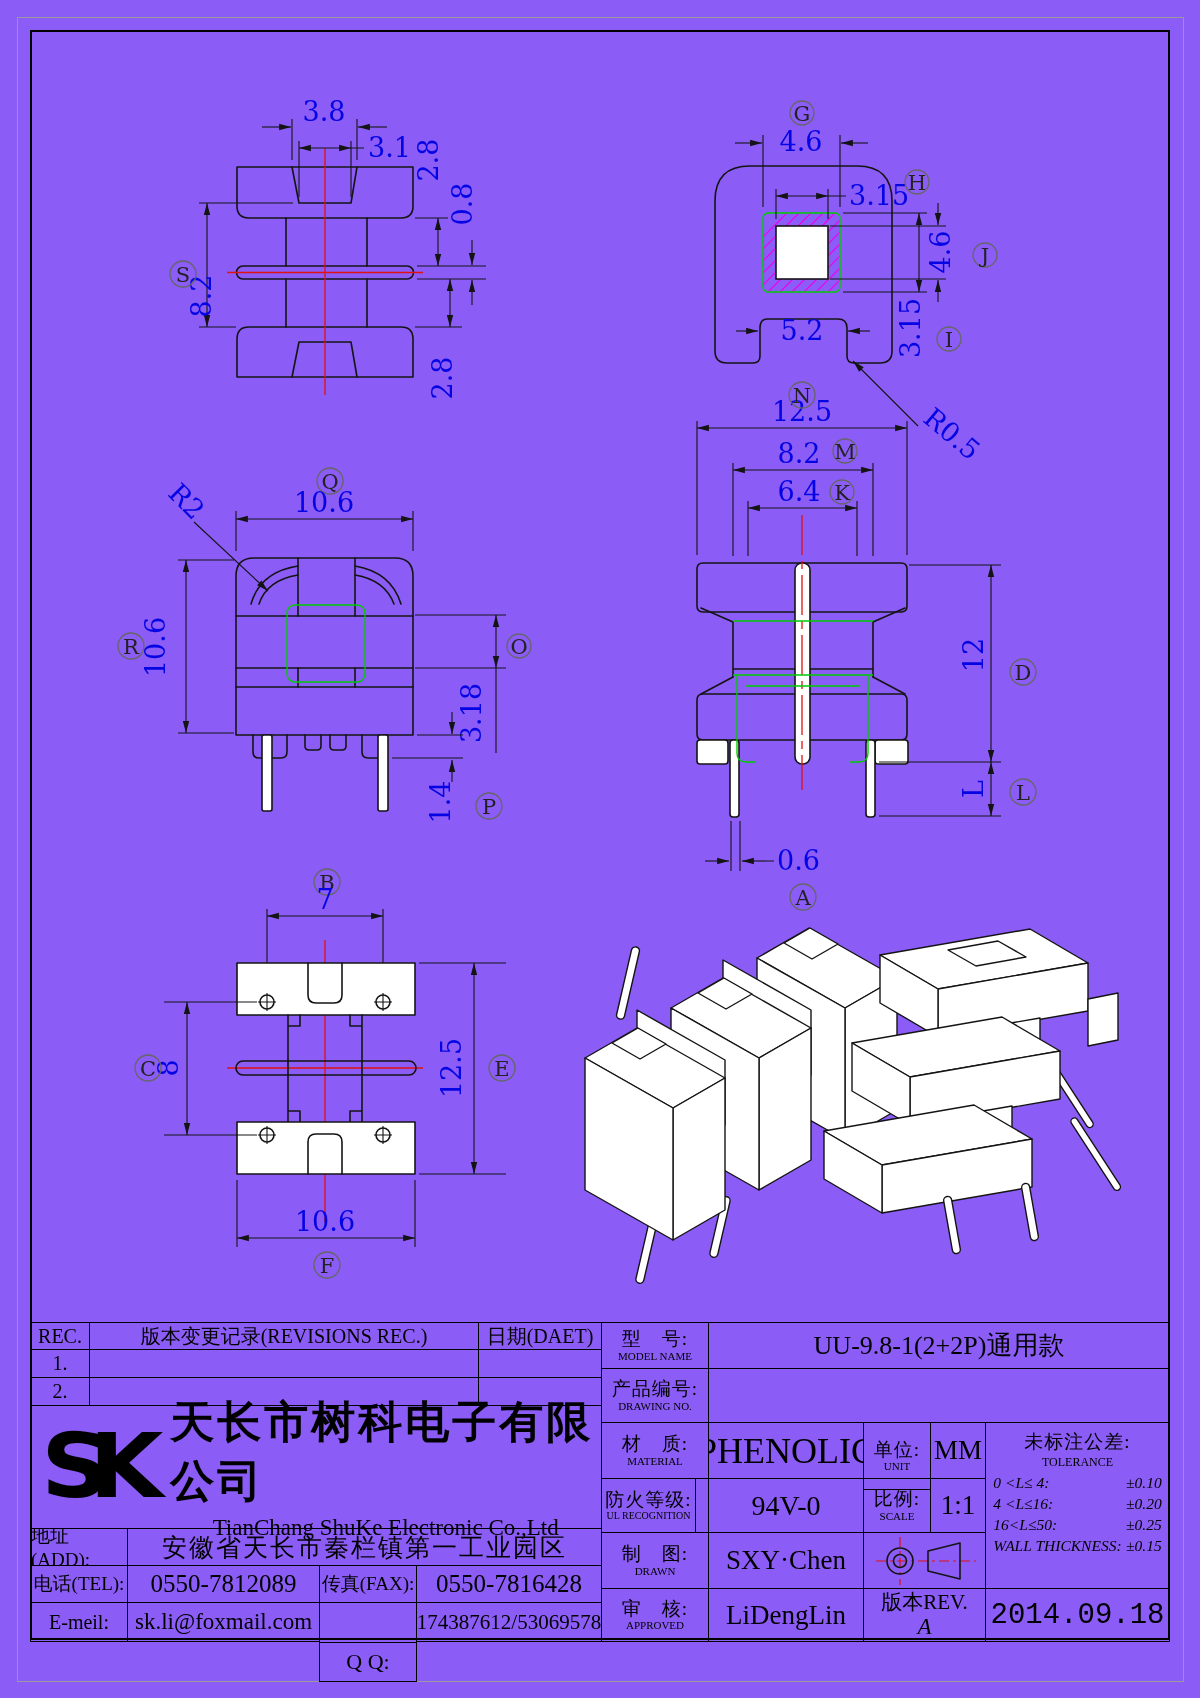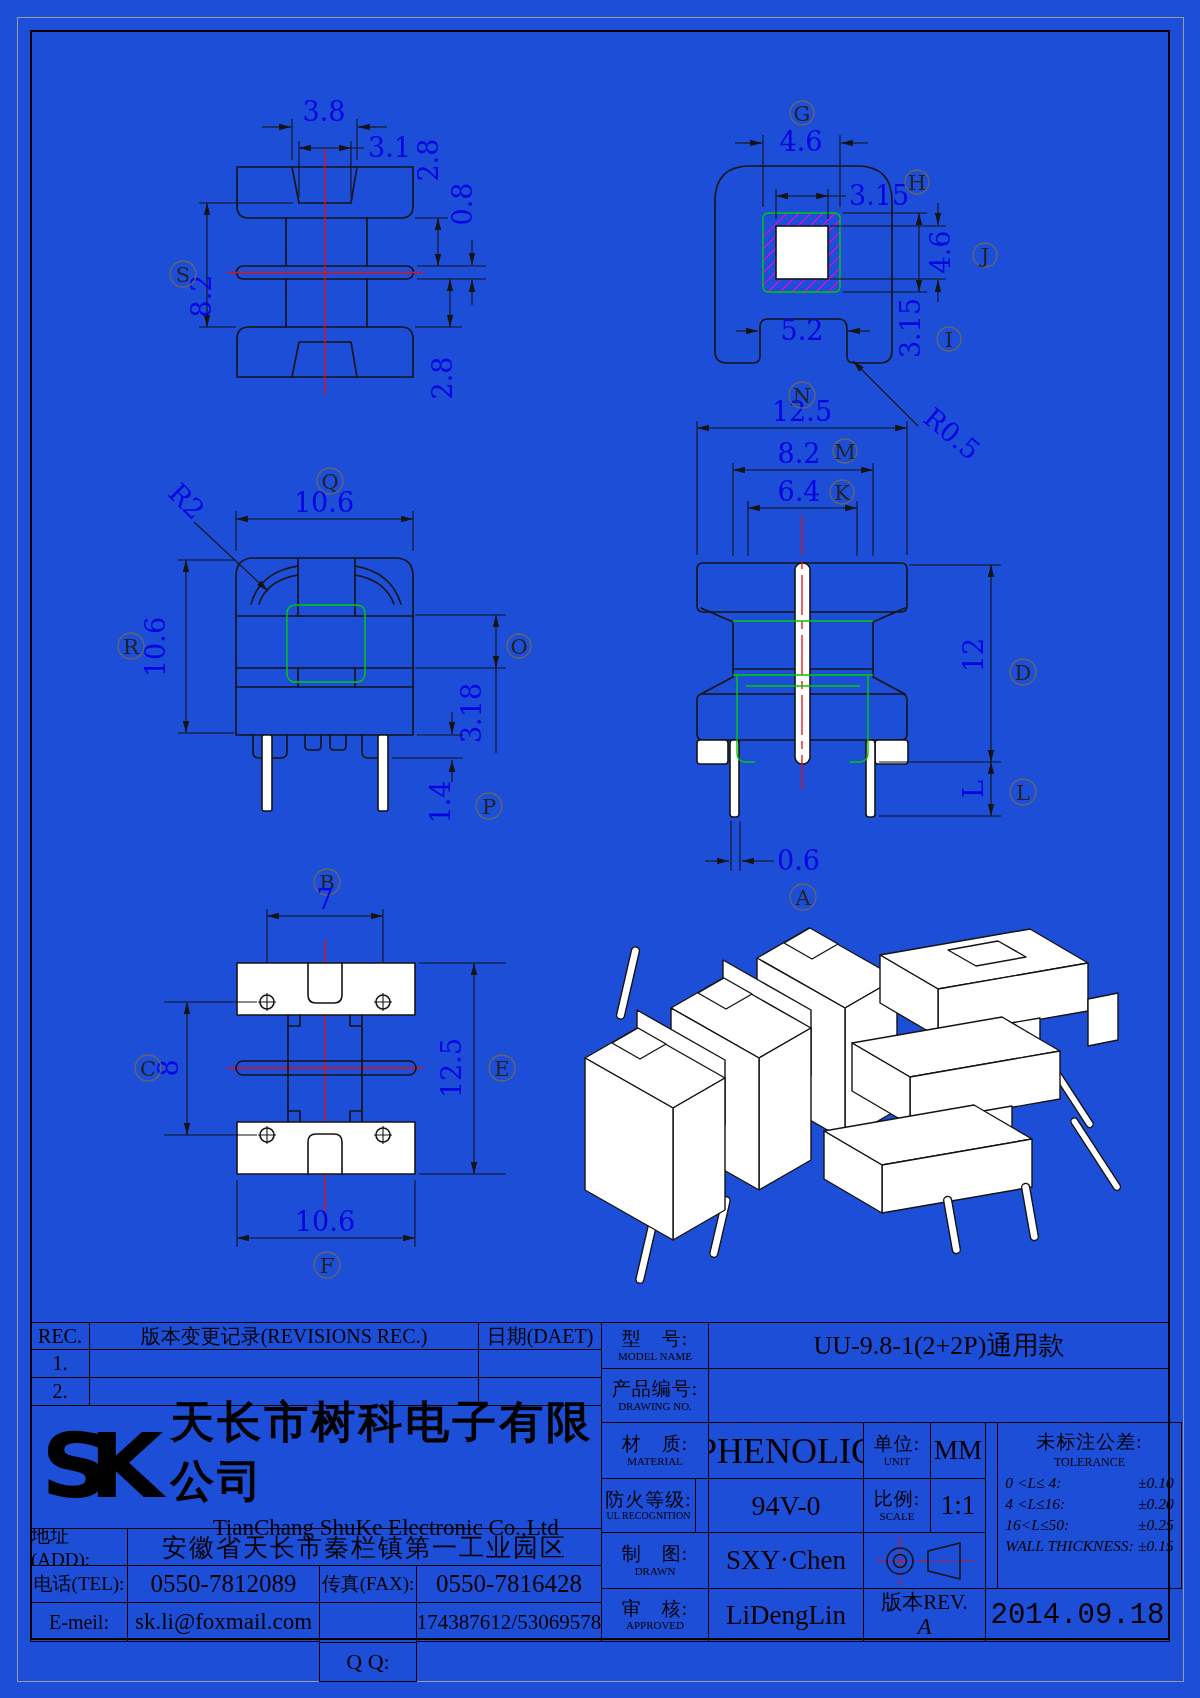--- a/index.html
+++ b/index.html
@@ -1,16 +1,16 @@
 <!DOCTYPE html>
 <html><head>
 <meta charset="utf-8">
 <style>
   html,body{margin:0;padding:0;background:#fff;}
-  #sheet{position:relative;width:1200px;height:1698px;background:#1d4ed8;
+  #sheet{position:relative;width:1200px;height:1698px;background:#8b5cf6;
          font-family:"Liberation Sans",sans-serif;overflow:hidden;}
   .border-outer{position:absolute;left:17px;top:17px;width:1165px;height:1663px;
                 border:1px solid #9a9a9a;}
   .border-inner{position:absolute;left:30px;top:30px;width:1140px;height:1610px;
                 border:2px solid #000;box-sizing:border-box;}
   svg text{user-select:none;}
   .dimtxt{fill:#0404e4;font-family:"DejaVu Serif",serif;font-size:27px;}
   .lbltxt{fill:#222;font-family:"DejaVu Serif",serif;font-size:21px;}
   .lblcir{fill:none;stroke:#666;stroke-width:1.3;}
   .ol{fill:none;stroke:#141414;stroke-width:1.6;stroke-linejoin:round;stroke-linecap:round;}
@@ -26,21 +26,21 @@
   .tb-cell .stack{display:flex;flex-direction:column;align-items:center;line-height:1.1;}
   .cn{font-size:19px;letter-spacing:1px;}
   .en{font-size:11px;text-align:center;}
   #company{position:absolute;border:1px solid #000;box-sizing:border-box;
            display:flex;align-items:center;padding-left:10px;}
   #sk-logo{font-family:"DejaVu Sans",sans-serif;font-weight:900;font-size:96px;
            letter-spacing:-0.22em;line-height:0.9;transform:scaleY(0.92);padding-right:28px;}
   .cname{display:flex;flex-direction:column;align-items:center;}
   .cname .zh{font-size:44px;font-weight:600;letter-spacing:3px;font-family:"Liberation Serif",serif;}
   .cname .en2{font-size:23px;font-family:"Liberation Serif",serif;margin-top:4px;}
-  .tolbox{flex-direction:column;justify-content:flex-start;padding-top:6px;margin-left:12px;}
+  .tolbox{flex-direction:column;justify-content:flex-start;padding-top:6px;}
   .tolrow{display:flex;justify-content:space-between;width:92%;
           font-style:italic;font-size:15.5px;line-height:1.35;font-family:"Liberation Serif",serif;}
   .toltitle{font-size:19px;letter-spacing:1px;}
   .toltitle-en{font-size:12px;margin-bottom:3px;}
 </style>
 </head>
 <body>
 
 <div id="sheet">
   <div class="border-outer"></div>
@@ -345,21 +345,21 @@
   </div>
   <div class="tb-cell" style="left:708px;top:1368px;width:462px;height:55px;font-size:26px;"></div>
 
   <div class="tb-cell" style="left:601px;top:1422px;width:108px;height:57px;">
     <div class="stack">
         <span class="cn">材　质:</span>
         <span class="en">MATERIAL</span>
       </div>
   </div>
   <div class="tb-cell" style="left:708px;top:1422px;width:156px;height:57px;font-size:36px;font-family:Liberation Serif, serif;">PHENOLIC</div>
-  <div class="tb-cell" style="left:863px;top:1422px;width:68px;height:57px;">
+  <div class="tb-cell" style="left:863px;top:1422px;width:68px;height:68px;">
     <div class="stack">
         <span class="cn">单位:</span>
         <span class="en">UNIT</span>
       </div>
   </div>
   <div class="tb-cell" style="left:930px;top:1422px;width:56px;height:57px;font-size:27px;">MM</div>
 
   <div class="tb-cell tolbox" style="left:985px;top:1422px;width:185px;height:167px;">
     <div class="toltitle">未标注公差:</div>
     <div class="toltitle-en">TOLERANCE</div>

